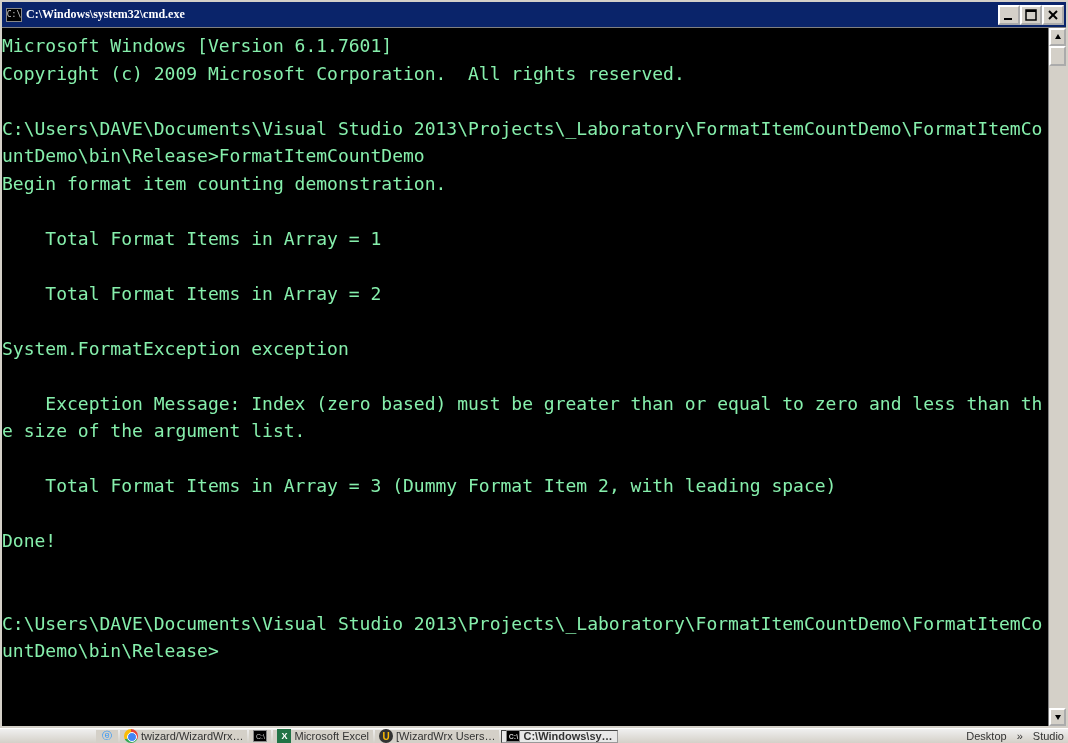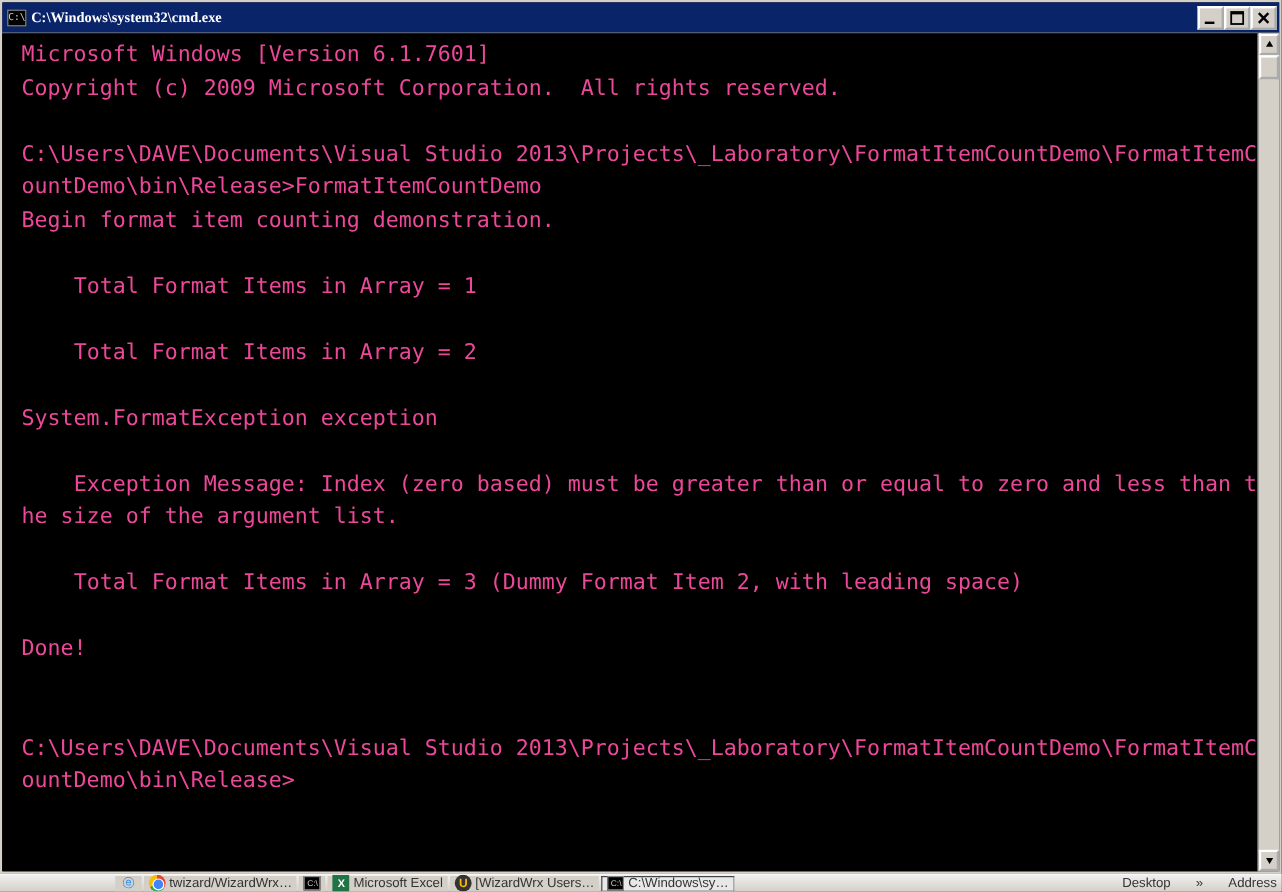--- a/index.html
+++ b/index.html
@@ -94,25 +94,25 @@
     
     .console-area {
       flex: 1;
       display: flex;
       background: #000;
     }
     
     .console-content {
       flex: 1;
       background: #000;
-      color: #ec4899;
+      color: #86efac;
       font-family: "Consolas", "Lucida Console", monospace;
       font-size: 18px;
       line-height: 27.5px;
-      padding: 4px 0 0 16px;
+      padding: 4px 0 0 0;
       white-space: pre-wrap;
       word-break: break-all;
       overflow: hidden;
     }
     
     .scrollbar {
       width: 18px;
       background: #d4d0c8;
       display: flex;
       flex-direction: column;
@@ -176,36 +176,37 @@
       background: #d4d0c8;
       white-space: nowrap;
       font-family: "Tahoma", sans-serif;
       font-size: 11px;
       color: #333;
     }
     
     .taskbar-item.active {
       background: #e8e8e8;
       border: 1px inset #999;
+      font-weight: bold;
     }
     
     .taskbar-icon {
       width: 14px;
       height: 14px;
       display: inline-flex;
       align-items: center;
       justify-content: center;
       font-size: 10px;
     }
     
     .taskbar-right {
       margin-left: auto;
       display: flex;
       align-items: center;
-      gap: 21px;
+      gap: 10px;
       font-size: 11px;
       color: #333;
       text-align: right;
     }
     
     .ie-icon { color: #1e90ff; }
     .chrome-icon { 
       width: 14px; height: 14px; 
       border-radius: 50%; 
       background: conic-gradient(#ea4335 0 120deg, #34a853 120deg 240deg, #fbbc05 240deg 360deg);
@@ -352,15 +353,15 @@
   </div>
   <div class="taskbar-item active">
     <span class="taskbar-icon">
         <span class="cmd-icon">C:\</span>
       </span>
     <span>C:\Windows\sy…</span>
   </div>
   <div class="taskbar-right">
     <span>Desktop</span>
     <span>»</span>
-    <span>Address</span>
+    <span>Studio</span>
   </div>
 </div>
 
 </body></html>

